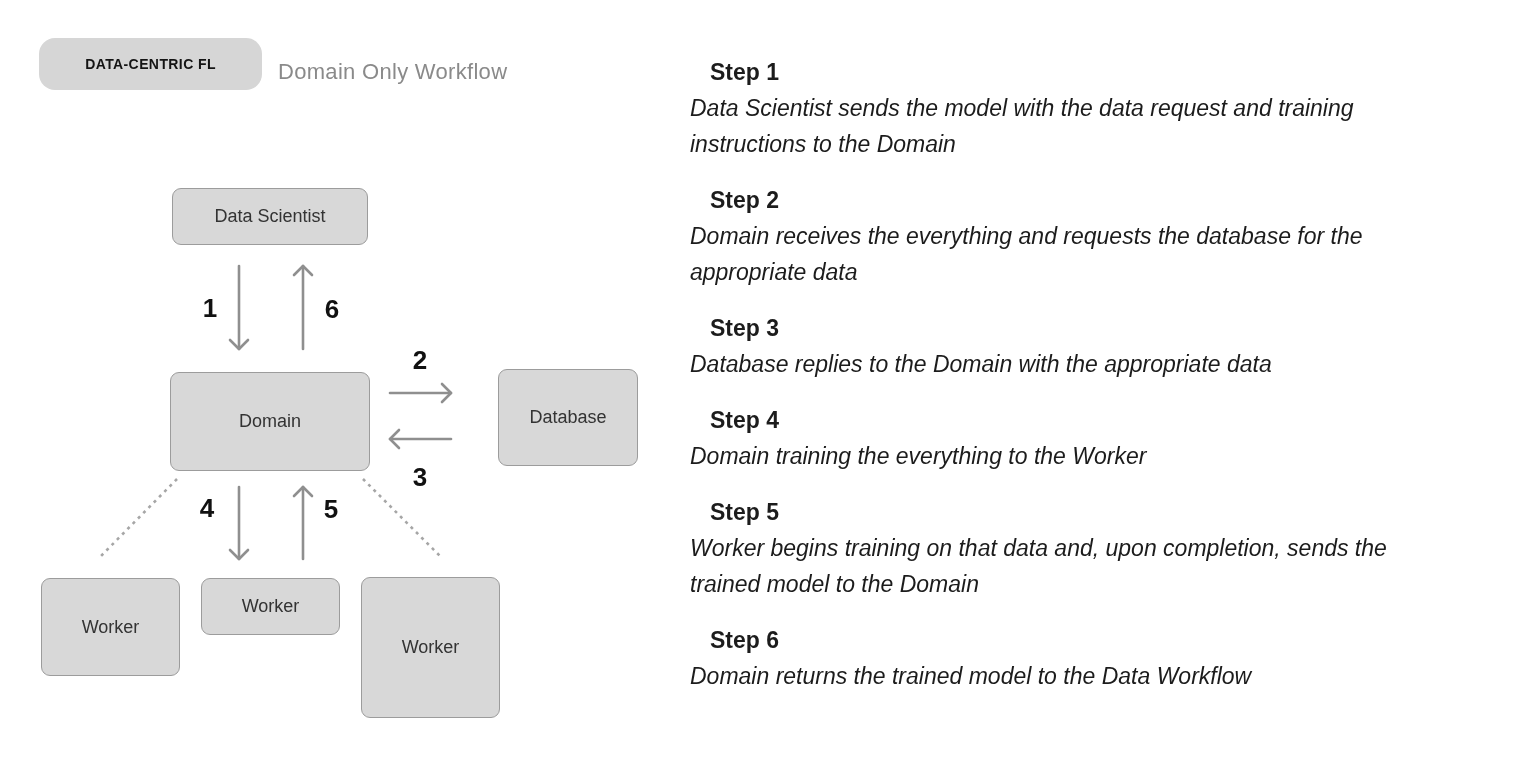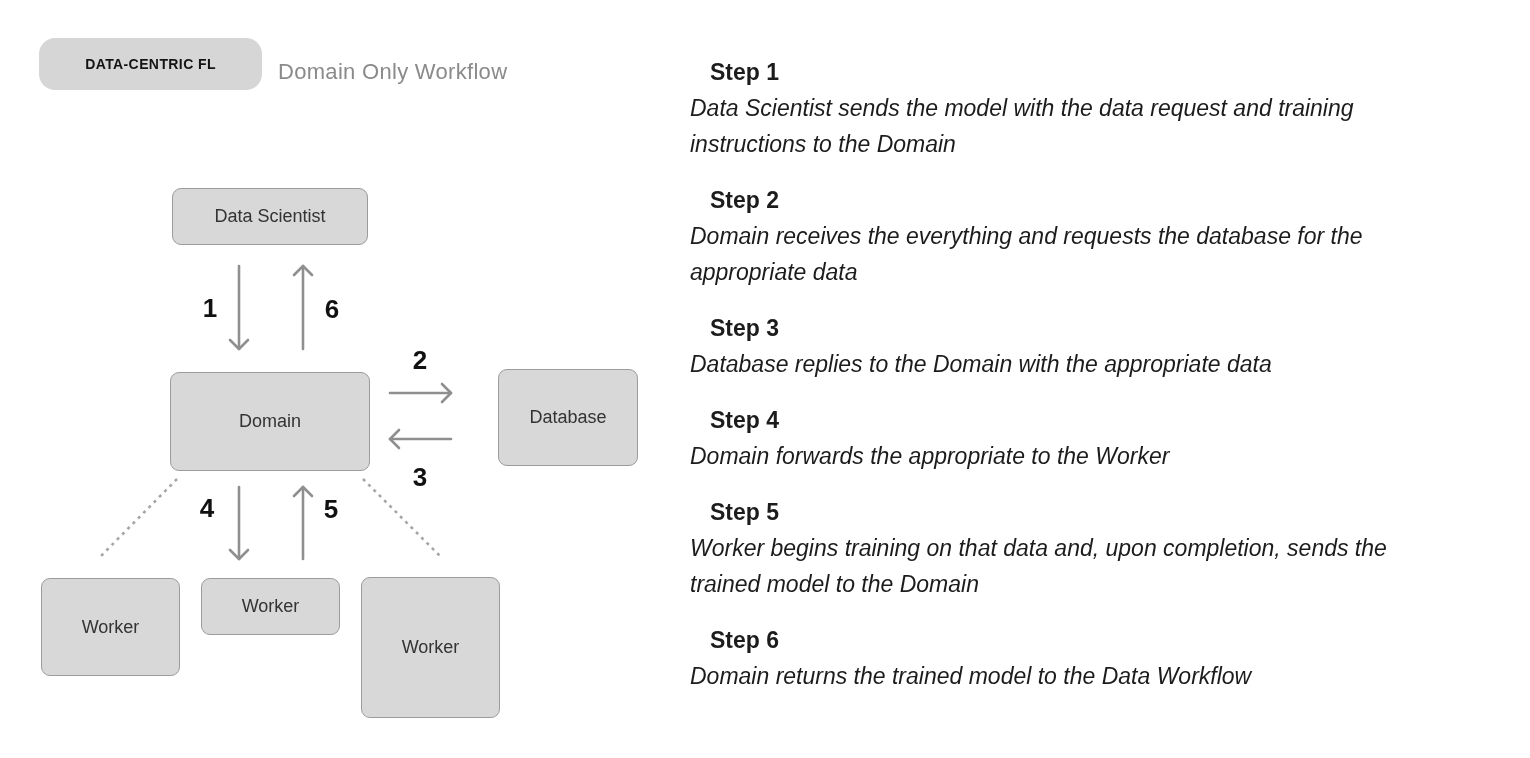--- a/index.html
+++ b/index.html
@@ -155,21 +155,21 @@
     <div class="step">
       <div class="step-title">Step 2</div>
       <div class="step-desc">Domain receives the everything and requests the database for the appropriate data</div>
     </div>
     <div class="step">
       <div class="step-title">Step 3</div>
       <div class="step-desc">Database replies to the Domain with the appropriate data</div>
     </div>
     <div class="step">
       <div class="step-title">Step 4</div>
-      <div class="step-desc">Domain forwards the appropriate to the Worker</div>
+      <div class="step-desc">Domain training the everything to the Worker</div>
     </div>
     <div class="step">
       <div class="step-title">Step 5</div>
       <div class="step-desc">Worker begins training on that data and, upon completion, sends the trained model to the Domain</div>
     </div>
     <div class="step">
       <div class="step-title">Step 6</div>
       <div class="step-desc">Domain returns the trained model to the Data Workflow</div>
     </div>
   </div>

